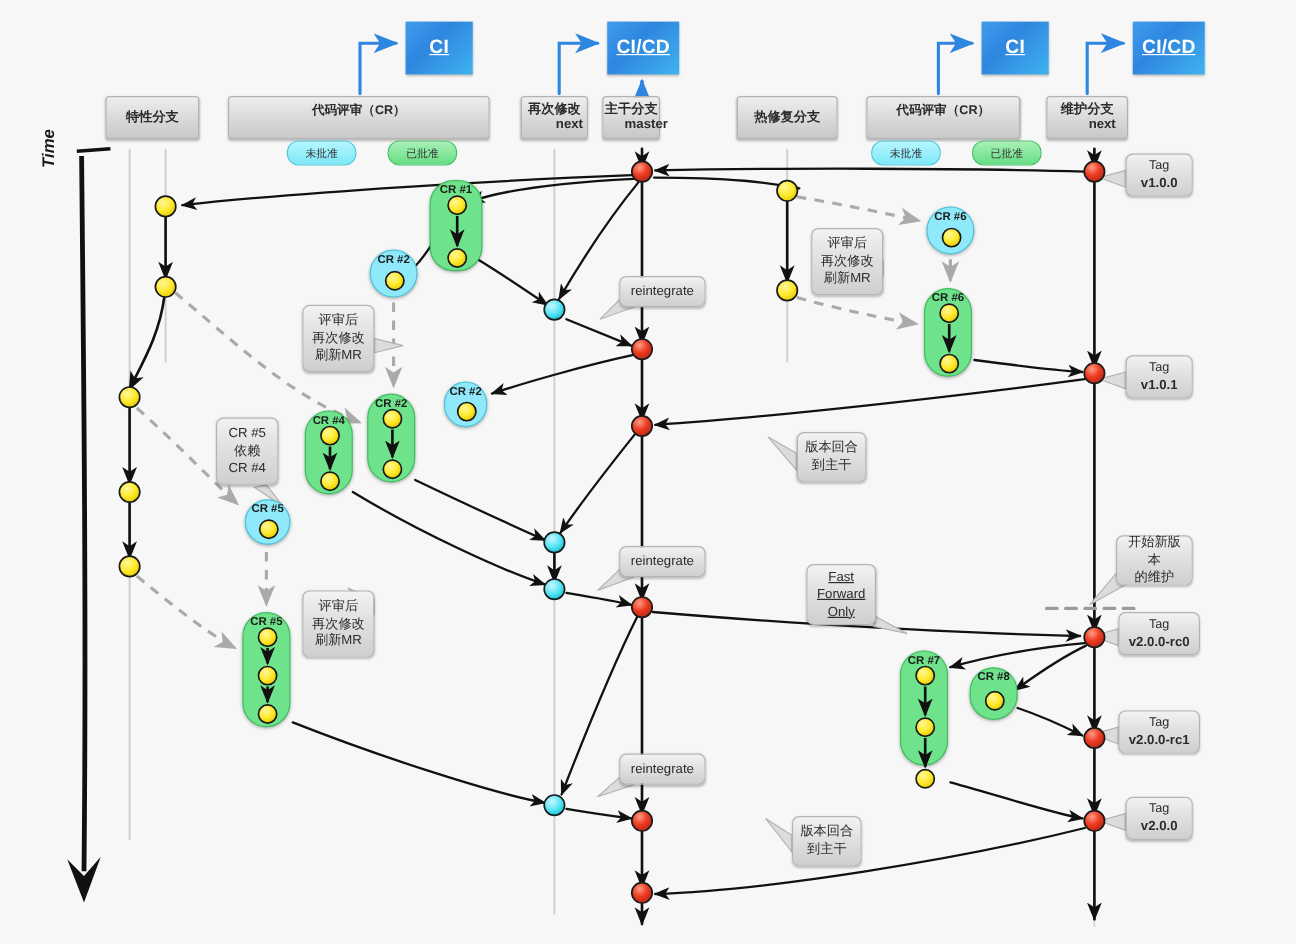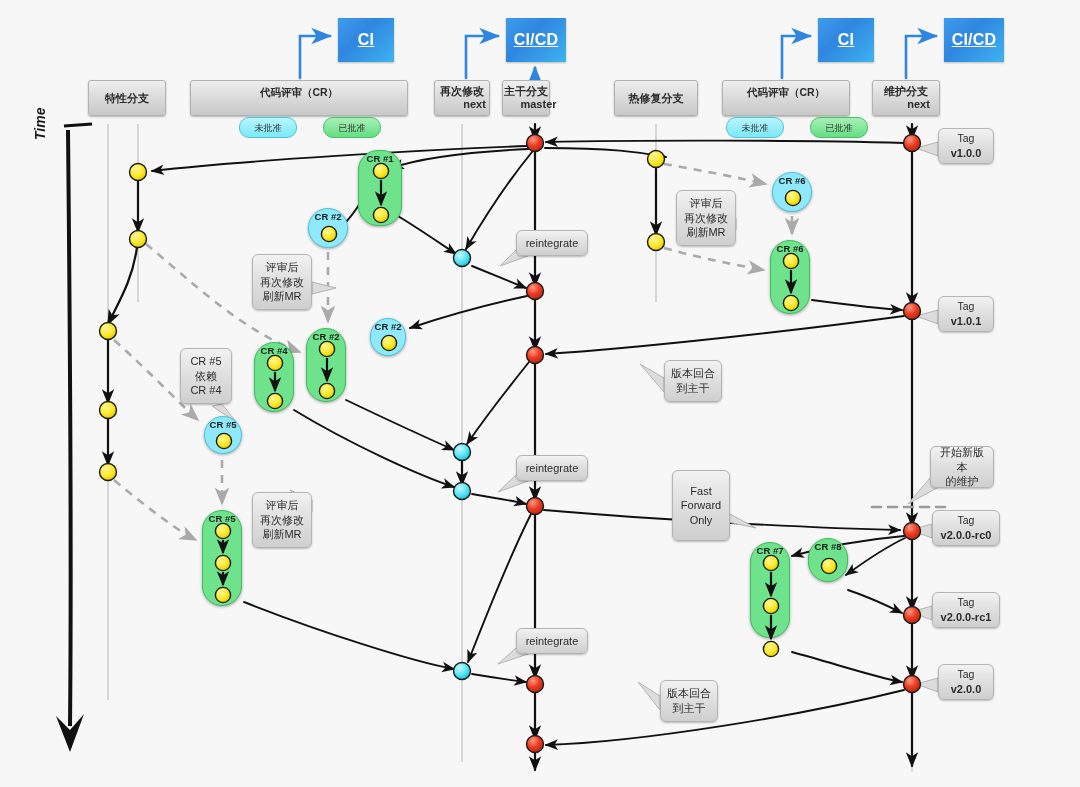--- a/index.html
+++ b/index.html
@@ -389,21 +389,21 @@
       <div class="crcard green" style="left: 750px; top: 542px; width: 40px; height: 96px;">
         <div class="lab">CR #7</div>
         <svg width="40" height="118" style="position: absolute; left: 0px; top: 0px;">
           <circle cx="20" cy="20" r="7.6" fill="url(#gy)" stroke="#1a1a1a" stroke-width="1.4"></circle>
           <line x1="20" y1="29" x2="20" y2="53" stroke="#111" stroke-width="2.2" marker-end="url(#ah)"></line>
           <circle cx="20" cy="63" r="7.6" fill="url(#gy)" stroke="#1a1a1a" stroke-width="1.4"></circle>
           <line x1="20" y1="72" x2="20" y2="96" stroke="#111" stroke-width="2.2" marker-end="url(#ah)"></line>
           <circle cx="20" cy="106" r="7.6" fill="url(#gy)" stroke="#1a1a1a" stroke-width="1.4"></circle>
         </svg>
       </div>
-      <div class="crcard green" style="left: 808px; top: 538px; width: 40px; height: 44px;">
+      <div class="crcard green" style="left: 808px; top: 556px; width: 40px; height: 44px;">
         <div class="lab">CR #8</div>
         <svg width="40" height="44" style="position: absolute; left: 0px; top: 0px;">
           <circle cx="20" cy="27" r="7.6" fill="url(#gy)" stroke="#1a1a1a" stroke-width="1.4"></circle>
         </svg>
       </div>
     </div>
 
   <div id="callouts">
       <div class="callout cn" style="left: 252px; top: 254px; width: 60px; height: 56px;">
         <div>评审后</div>
@@ -430,21 +430,21 @@
         <div>到主干</div>
       </div>
       <div class="callout cn" style="left: 660px; top: 680px; width: 58px; height: 42px;">
         <div>版本回合</div>
         <div>到主干</div>
       </div>
       <div class="callout cn" style="left: 930px; top: 446px; width: 64px; height: 42px;">
         <div>开始新版本</div>
         <div>的维护</div>
       </div>
-      <div class="callout small" style="left: 672px; top: 470px; width: 58px; height: 71px;">
+      <div class="callout small" style="left: 672px; top: 470px; width: 58px; height: 51px; text-decoration: underline;">
         <div>Fast</div>
         <div>Forward</div>
         <div>Only</div>
       </div>
       <div class="callout small" style="left: 516px; top: 230px; width: 72px; height: 26px;">
         <div>reintegrate</div>
       </div>
       <div class="callout small" style="left: 516px; top: 455px; width: 72px; height: 26px;">
         <div>reintegrate</div>
       </div>

